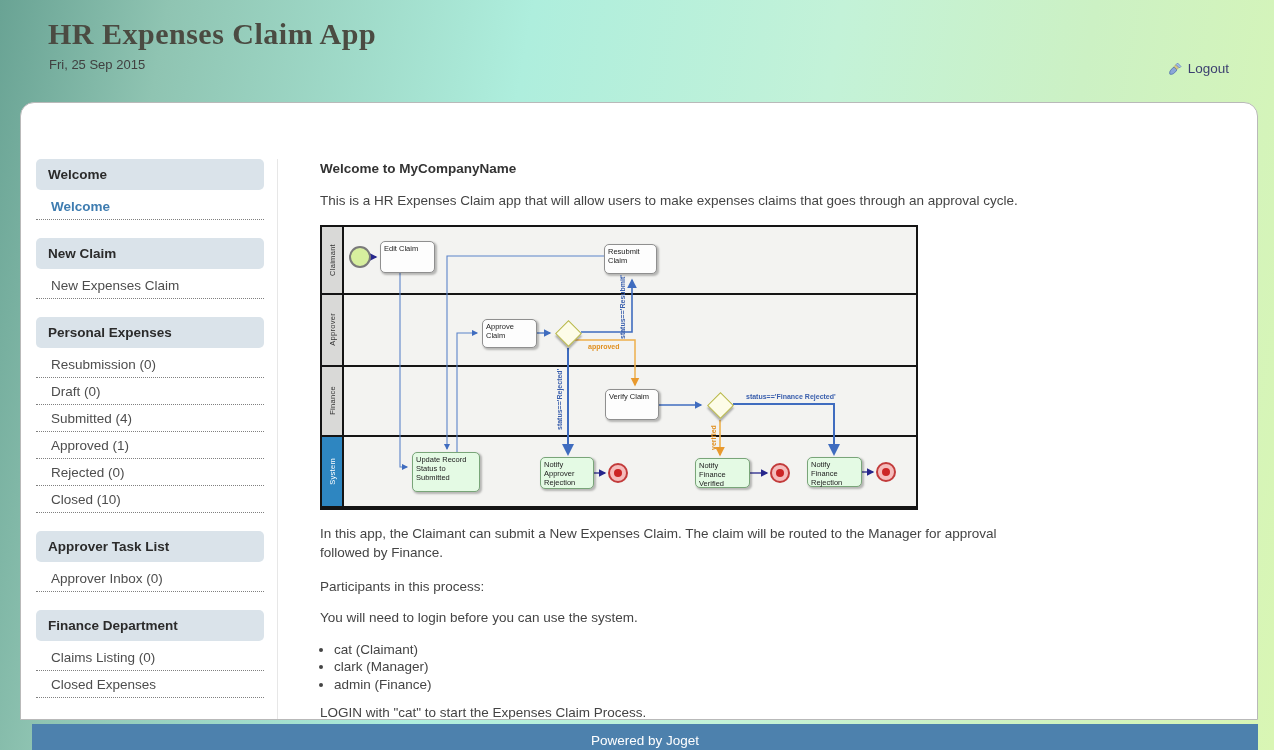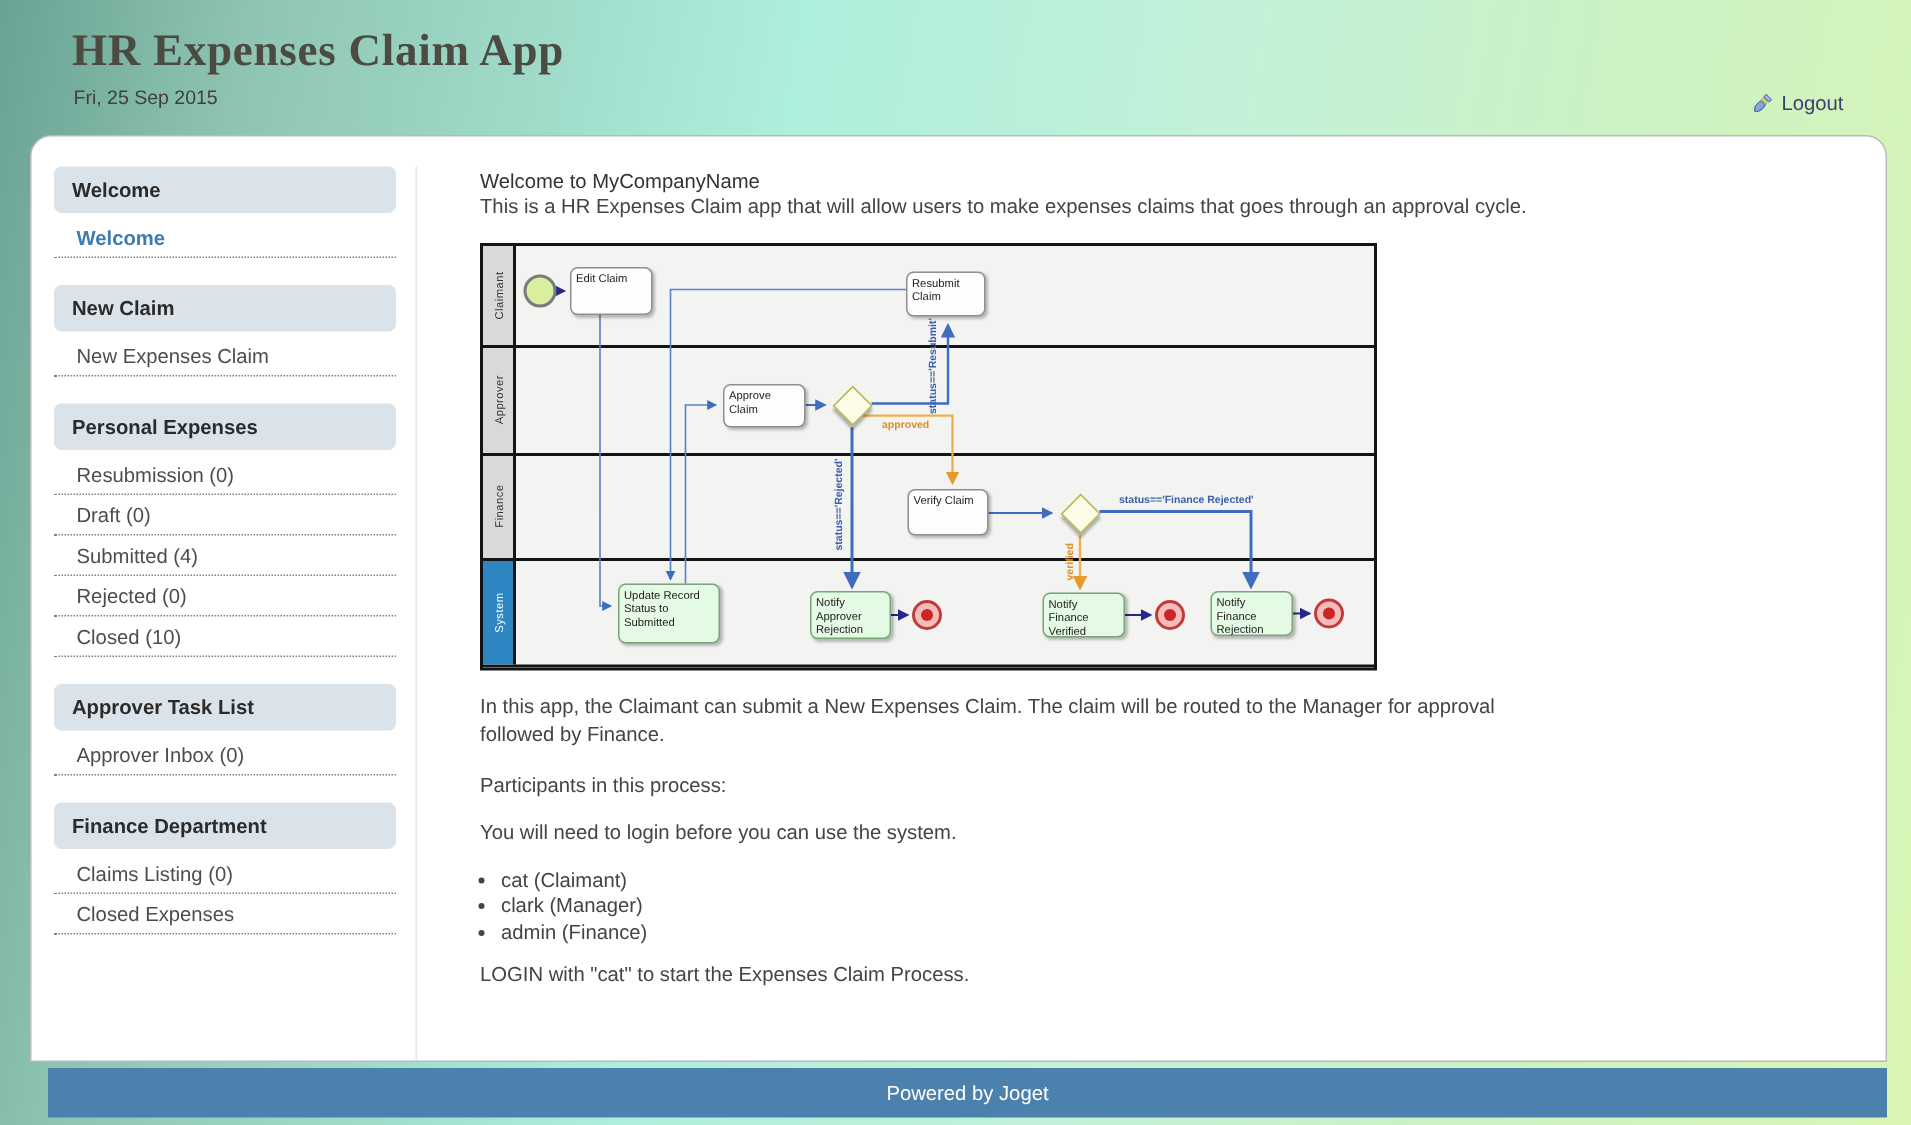--- a/index.html
+++ b/index.html
@@ -2,50 +2,50 @@
 <html><head>
 <meta charset="utf-8">
 <style>
   * { box-sizing: border-box; margin: 0; padding: 0; }
   html,body { width:1274px; height:750px; overflow:hidden; }
   body {
     font-family: "Liberation Sans", sans-serif;
     background: linear-gradient(100deg, #69a394 0%, #8fc4b2 12%, #aeeedd 38%, #c3f2d8 60%, #ccf1c4 78%, #d9f6b4 100%);
   }
   
-  .top-header { position:relative; height:90px; }
+  .top-header { position:relative; height:102px; }
   .app-title {
     font-family: "Liberation Serif", serif;
     font-weight: bold; font-size: 30px; color:#4b4b42;
     padding: 17px 0 0 48px; letter-spacing:0.5px;
   }
   .app-date { font-size:13px; color:#404040; padding: 6px 12px 0 49px; }
   .logout { position:absolute; right:45px; top:61px; display:flex; align-items:center; gap:5px;
             color:#3c3f70; font-size:13.5px; text-decoration:none; cursor:pointer; }
   
   .card {
     margin: 0 16px 0 20px; height: 618px; background:#fff;
     border:1px solid #b9b9b9; border-radius: 14px 14px 0 0;
-    padding: 20px 0 0 15px; display:flex; overflow:hidden;
+    padding: 56px 0 0 15px; display:flex; overflow:hidden;
   }
   
   .sidebar { width:242px; flex:0 0 242px; padding-right:13px; border-right:1px solid #e7e7e7; }
   .menu-section { margin-bottom:18px; }
   .menu-header {
     background:#dae3ea; border-radius:5px; padding:8px 12px;
     font-size:13.5px; font-weight:bold; color:#2b2b2b; margin-bottom:3px;
   }
   .menu-item {
     font-size:13.5px; color:#4d4d4d; padding:6px 0 5px 15px;
     border-bottom:1px dotted #808080; cursor:pointer;
   }
   .menu-item.active { color:#3e7cb0; font-weight:bold; }
   
   .main { padding: 2px 0 0 42px; width:760px; }
-  .main-heading { font-size:13.5px; font-weight:normal; color:#333; }
+  .main-heading { font-size:13.5px; font-weight:bold; color:#333; margin-bottom:15px; }
   .para { font-size:13.5px; color:#444; line-height:1.45; margin-bottom:14px; max-width:735px; }
   .participants { margin: 0 0 11px 14px; }
   .participants li { font-size:13.5px; color:#444; line-height:1.15; margin-bottom:2px; }
   
   .diagram { position:relative; width:598px; height:285px; background:#fff;
              border:2px solid #141414; margin: 14px 0 14px 0; }
   .lane { position:absolute; left:0; width:594px; background:#f3f3f1; border-bottom:2px solid #141414; }
   .lane:last-child { border-bottom:none; }
   .lane-label {
     position:absolute; left:0; top:0; bottom:0; width:22px; background:#d9d9d7;
@@ -110,20 +110,21 @@
     </div>
     <div class="menu-section">
       <div class="menu-header">New Claim</div>
       <div class="menu-item">New Expenses Claim</div>
     </div>
     <div class="menu-section">
       <div class="menu-header">Personal Expenses</div>
       <div class="menu-item">Resubmission (0)</div>
       <div class="menu-item">Draft (0)</div>
       <div class="menu-item">Submitted (4)</div>
+      <div class="menu-item">Approved (1)</div>
       <div class="menu-item">Rejected (0)</div>
       <div class="menu-item">Closed (10)</div>
     </div>
     <div class="menu-section">
       <div class="menu-header">Approver Task List</div>
       <div class="menu-item">Approver Inbox (0)</div>
     </div>
     <div class="menu-section">
       <div class="menu-header">Finance Department</div>
       <div class="menu-item">Claims Listing (0)</div>

